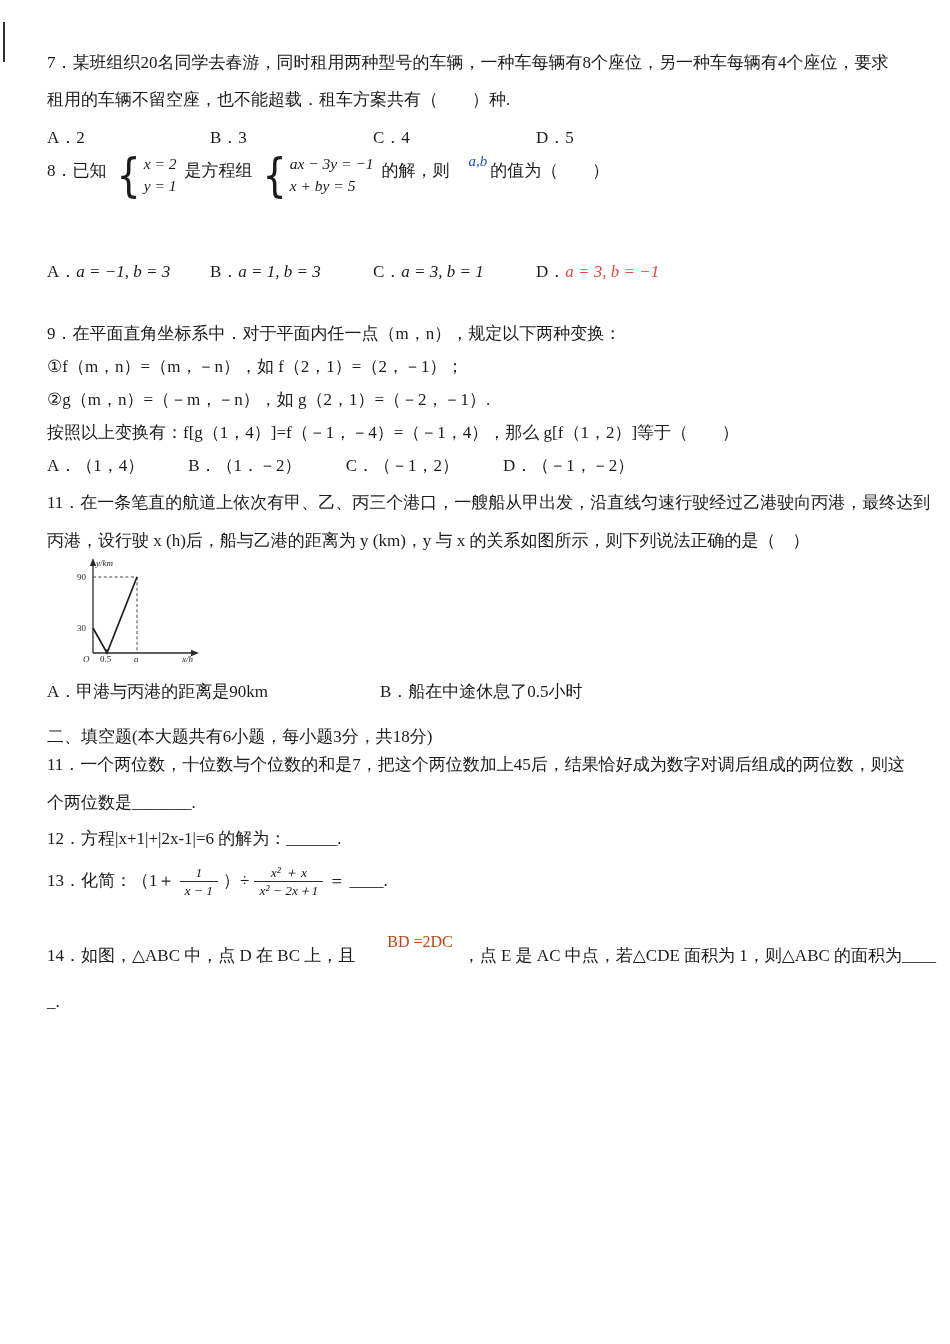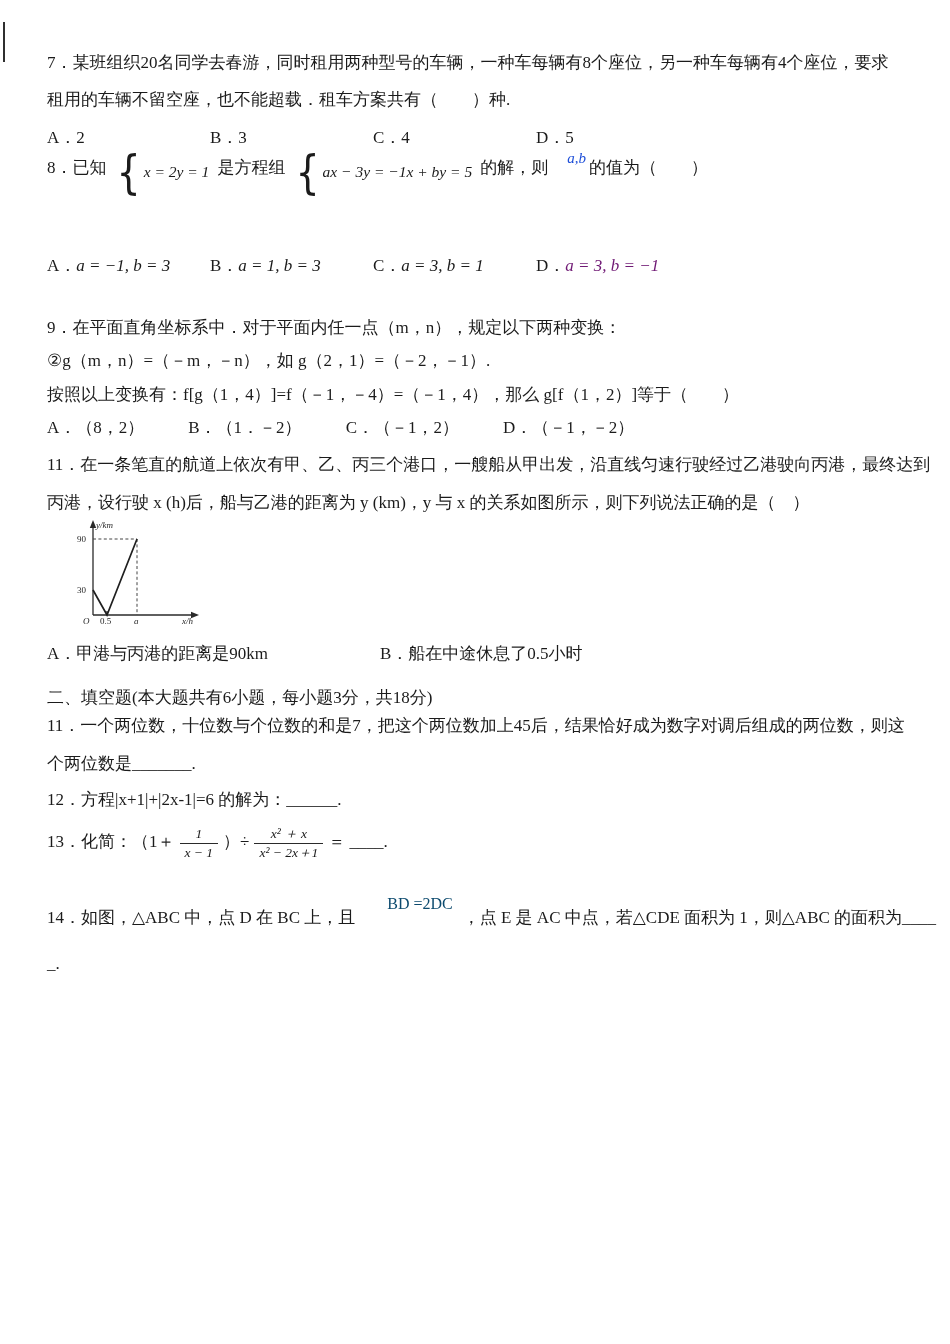--- a/index.html
+++ b/index.html
@@ -17,21 +17,21 @@
   .mb11{margin-bottom:11px}.mb13{margin-bottom:22px}.mb14{margin-bottom:14px}
   .mb15{margin-bottom:15px}.mb16{margin-bottom:16px}.mb24{margin-bottom:24px}.mb40{margin-bottom:40px}
   .mb45{margin-bottom:45px}.mb64{margin-bottom:64px}
   
   .cell{display:inline-block;width:163px}
   .cellw{display:inline-block;width:333px}
   .opts9 .gap{display:inline-block;width:44px}
   
   .sys{display:inline-flex;align-items:center;vertical-align:-12px;margin:0 8px 0 10px}
   .brace{font-size:38px;line-height:1;transform:scaleY(1.2);font-family:"DejaVu Sans",sans-serif;font-weight:400}
-  .syslines{display:inline-flex;flex-direction:row;font-size:15.5px;line-height:1.4;margin-left:3px}
+  .syslines{display:inline-flex;flex-direction:column;font-size:15.5px;line-height:1.4;margin-left:3px}
   .sup{position:relative;top:-10px;font-size:15px;margin:0 3px}
   
   .frac{display:inline-flex;flex-direction:column;text-align:center;vertical-align:middle;font-size:13.5px;line-height:1.3;margin:0 5px}
   .frac .num{padding:0 5px;border-bottom:1.2px solid #2a2a2a}
   .frac .den{padding:0 5px}
   
   .formula-raised{position:relative;top:-14px;font-size:16px;margin:0 10px}
   
   .graph-wrap{margin:3px 0 18px 26px}
   .graph-wrap svg{display:block}
@@ -64,28 +64,29 @@
         </span>
       </span><span>是方程组</span><span class="sys">
         <span class="brace">{</span>
         <span class="syslines">
           <span class="m">ax − 3y = −1</span>
           <span class="m">x + by = 5</span>
         </span>
       </span><span>的解，则</span><span class="sup m" style="color: #1d4ed8; margin-left: 19px;">a,b</span><span>的值为（　　）</span>
   </div>
   <div class="ln mb40">
-    <span class="cell"><span>A．</span><span class="m">a = −1, b = 3</span></span><span class="cell"><span>B．</span><span class="m">a = 1, b = 3</span></span><span class="cell"><span>C．</span><span class="m">a = 3, b = 1</span></span><span><span>D．</span><span class="m" style="color: #701a75; font-family: Liberation Serif, serif;">a = 3, b = −1</span></span>
+    <span class="cell"><span>A．</span><span class="m">a = −1, b = 3</span></span><span class="cell"><span>B．</span><span class="m">a = 1, b = 3</span></span><span class="cell"><span>C．</span><span class="m">a = 3, b = 1</span></span><span><span>D．</span><span class="m" style="color: #ef4444; font-family: Liberation Serif, serif;">a = 3, b = −1</span></span>
   </div>
 
   <div class="ln mb11">9．在平面直角坐标系中．对于平面内任一点（m，n），规定以下两种变换：</div>
+  <div class="ln mb11">①f（m，n）=（m，－n），如 f（2，1）=（2，－1）；</div>
   <div class="ln mb11">②g（m，n）=（－m，－n），如 g（2，1）=（－2，－1）.</div>
   <div class="ln mb11">按照以上变换有：f[g（1，4）]=f（－1，－4）=（－1，4），那么 g[f（1，2）]等于（　　）</div>
   <div class="ln mb15 bold opts9">
-    <span>A．（8，2）</span><span class="gap"></span><span>B．（1．－2）</span><span class="gap"></span><span>C．（－1，2）</span><span class="gap"></span><span>D．（－1，－2）</span>
+    <span>A．（1，4）</span><span class="gap"></span><span>B．（1．－2）</span><span class="gap"></span><span>C．（－1，2）</span><span class="gap"></span><span>D．（－1，－2）</span>
   </div>
 
   <div class="ln mb16">11．在一条笔直的航道上依次有甲、乙、丙三个港口，一艘船从甲出发，沿直线匀速行驶经过乙港驶向丙港，最终达到</div>
   <div class="ln">丙港，设行驶 x (h)后，船与乙港的距离为 y (km)，y 与 x 的关系如图所示，则下列说法正确的是（　）</div>
 
   <div class="graph-wrap">
     <svg width="132" height="108" viewBox="0 0 132 108">
 
       <line class="ax" x1="20" y1="98" x2="20" y2="8"></line>
       <polygon class="axf" points="20,3 16.8,11 23.2,11"></polygon>
@@ -123,17 +124,17 @@
     <span>13．化简：（1＋</span><span class="frac">
         <span class="num m">1</span>
         <span class="den m">x − 1</span>
       </span><span>）÷</span><span class="frac">
         <span class="num m">x² ＋ x</span>
         <span class="den m">x² − 2x＋1</span>
       </span><span>＝</span> <span>____.</span>
   </div>
 
   <div class="ln mb24">
-    <span>14．如图，△ABC 中，点 D 在 BC 上，且</span><span class="formula-raised" style="color: #0c4a6e; margin-left: 32px;">BD =2DC</span><span>，点 E 是 AC 中点，若△CDE 面积为 1，则△ABC 的面积为____</span>
+    <span>14．如图，△ABC 中，点 D 在 BC 上，且</span><span class="formula-raised" style="color: #c2410c; margin-left: 32px;">BD =2DC</span><span>，点 E 是 AC 中点，若△CDE 面积为 1，则△ABC 的面积为____</span>
   </div>
   <div class="ln">_.</div>
 
 </div>
 
 </body></html>

